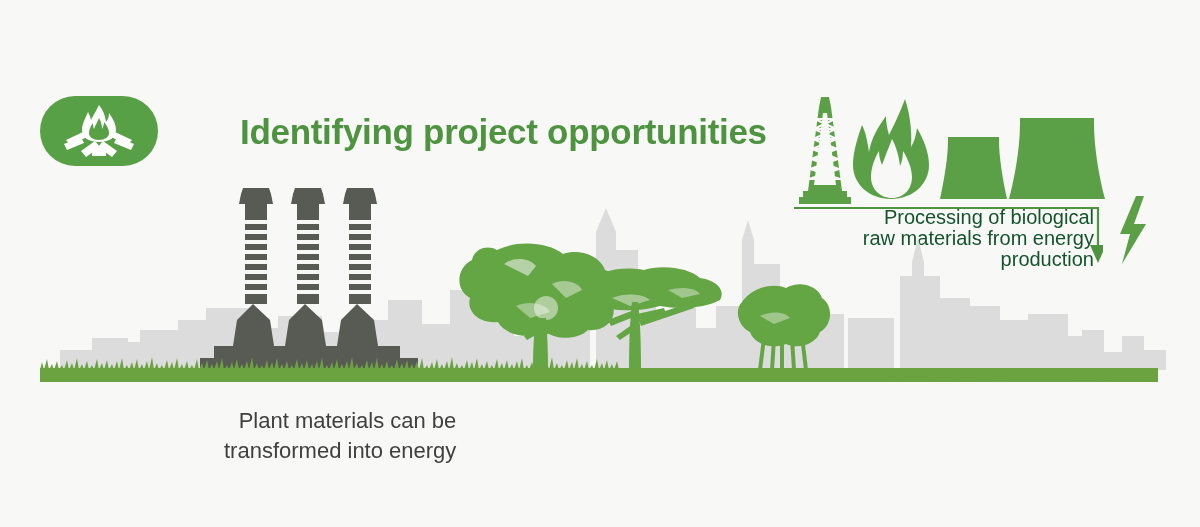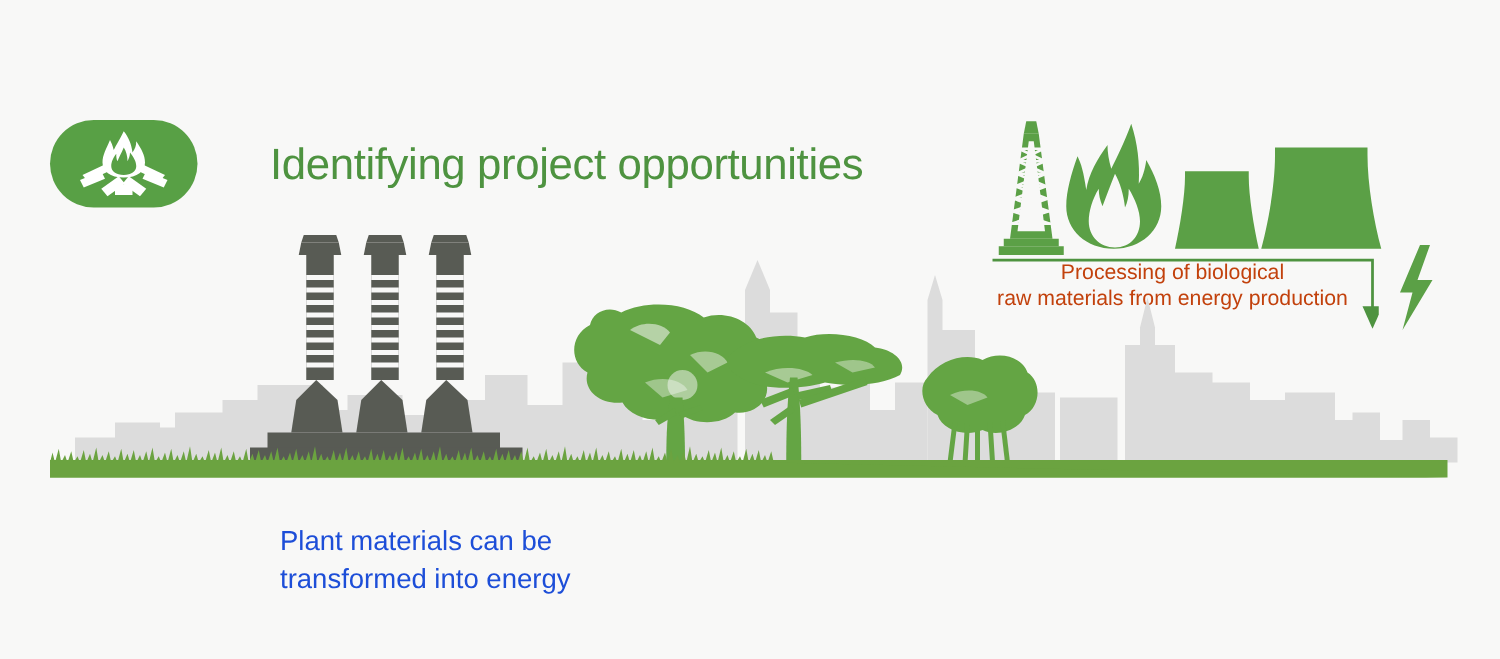--- a/index.html
+++ b/index.html
@@ -34,24 +34,24 @@
     height: 70px;
     border-radius: 35px;
     background: #58a045;
     display: flex;
     align-items: center;
     justify-content: center;
     flex: 0 0 auto;
   }
   #brand-badge svg { display: block; }
   #page-title {
-    margin-left: 58px;
+    margin-left: 82px;
     color: #4e9340;
     font-size: 35px;
-    font-weight: normal;
+    font-weight: bold;
     letter-spacing: -0.3px;
     white-space: nowrap;
     line-height: 1;
     font-stretch: condensed;
   }
 
   
   #industry-cluster {
     position: absolute;
     left: 795px;
@@ -67,23 +67,23 @@
     left: 793px;
     top: 205px;
     width: 310px;
     height: 62px;
   }
   #callout-caption {
     position: absolute;
     left: 782px;
     top: 207px;
     width: 312px;
-    text-align: center;
-    color: #c2410c;
-    font-size: 17px;
+    text-align: right;
+    color: #14532d;
+    font-size: 20px;
     line-height: 21px;
     white-space: pre-line;
   }
 
   
   #lightning-bolt {
     position: absolute;
     left: 1116px;
     top: 196px;
   }
@@ -109,25 +109,26 @@
   #biomass-label {
     color: #55a03f;
     font-size: 30px;
     font-weight: bold;
     letter-spacing: -0.2px;
     line-height: 34px;
     white-space: nowrap;
   }
   #biomass-desc {
     margin-left: 36px;
-    color: #1d4ed8;
+    color: #404040;
     font-size: 22px;
     line-height: 30px;
     white-space: pre-line;
-    margin-top: 18px;
+    margin-top: 6px;
+    text-align: right;
   }
 </style>
 </head>
 <body>
 
 <div id="stage">
 
   <div id="header-row">
 
     <div id="brand-badge">

